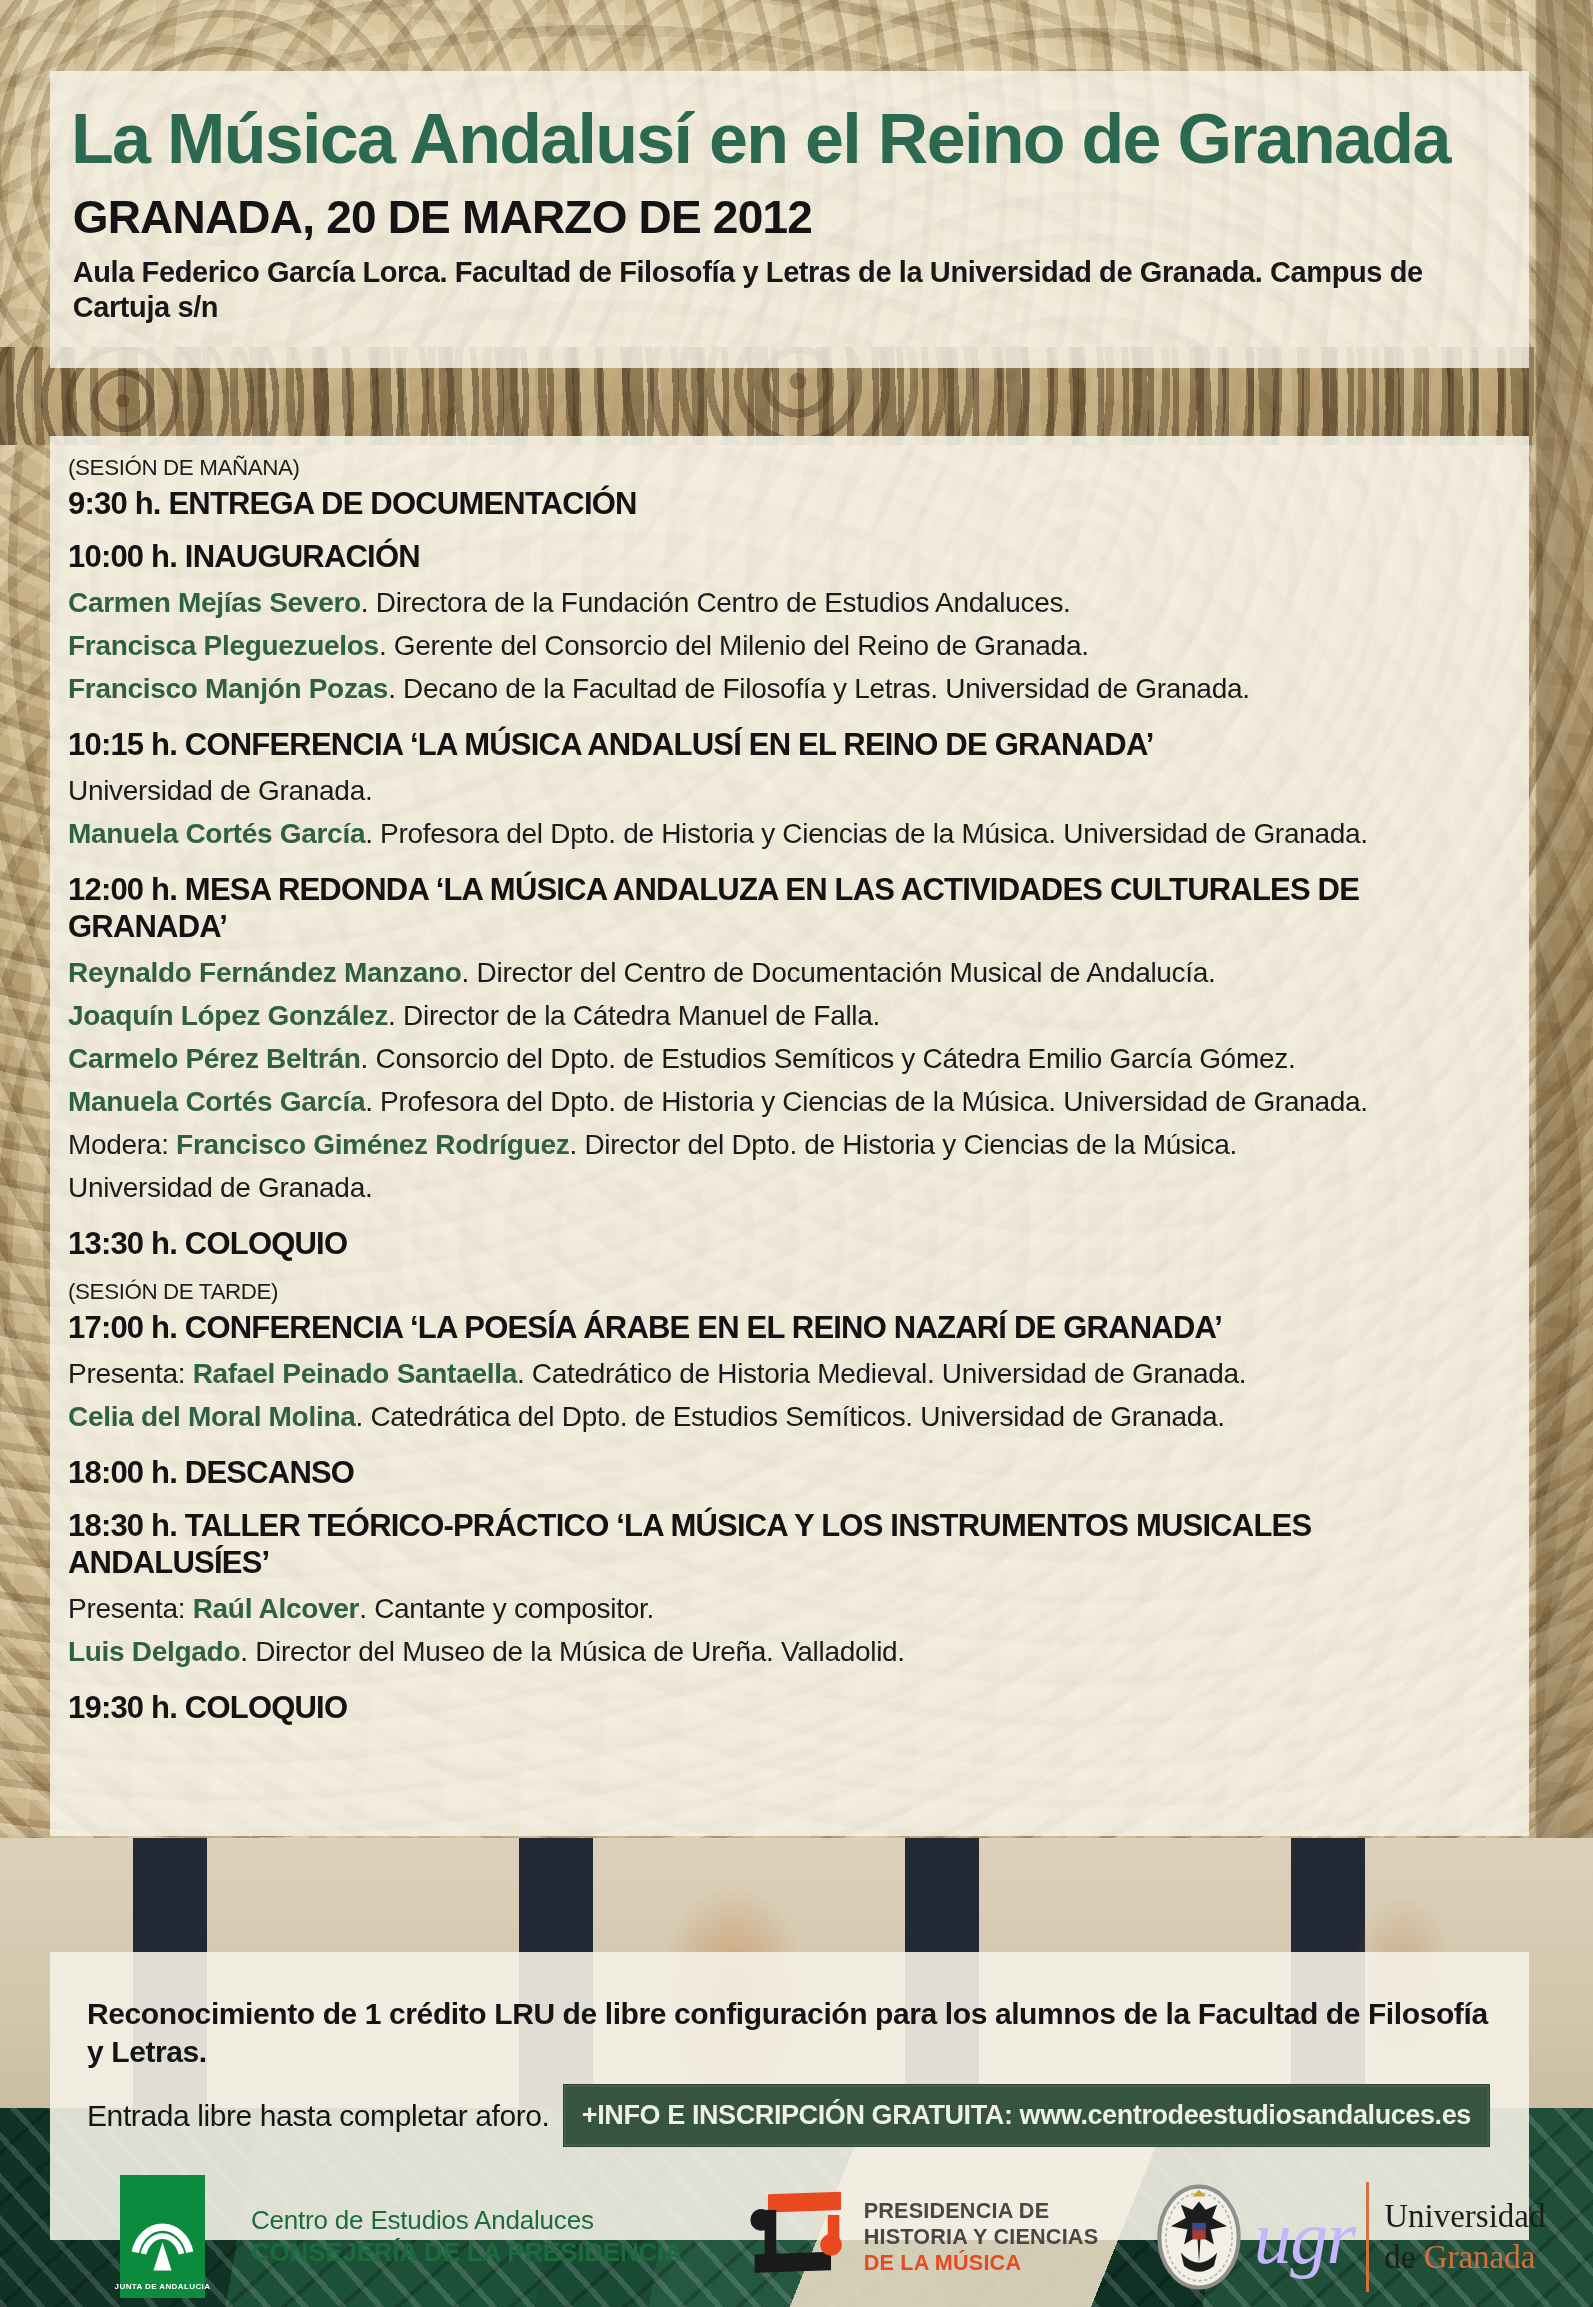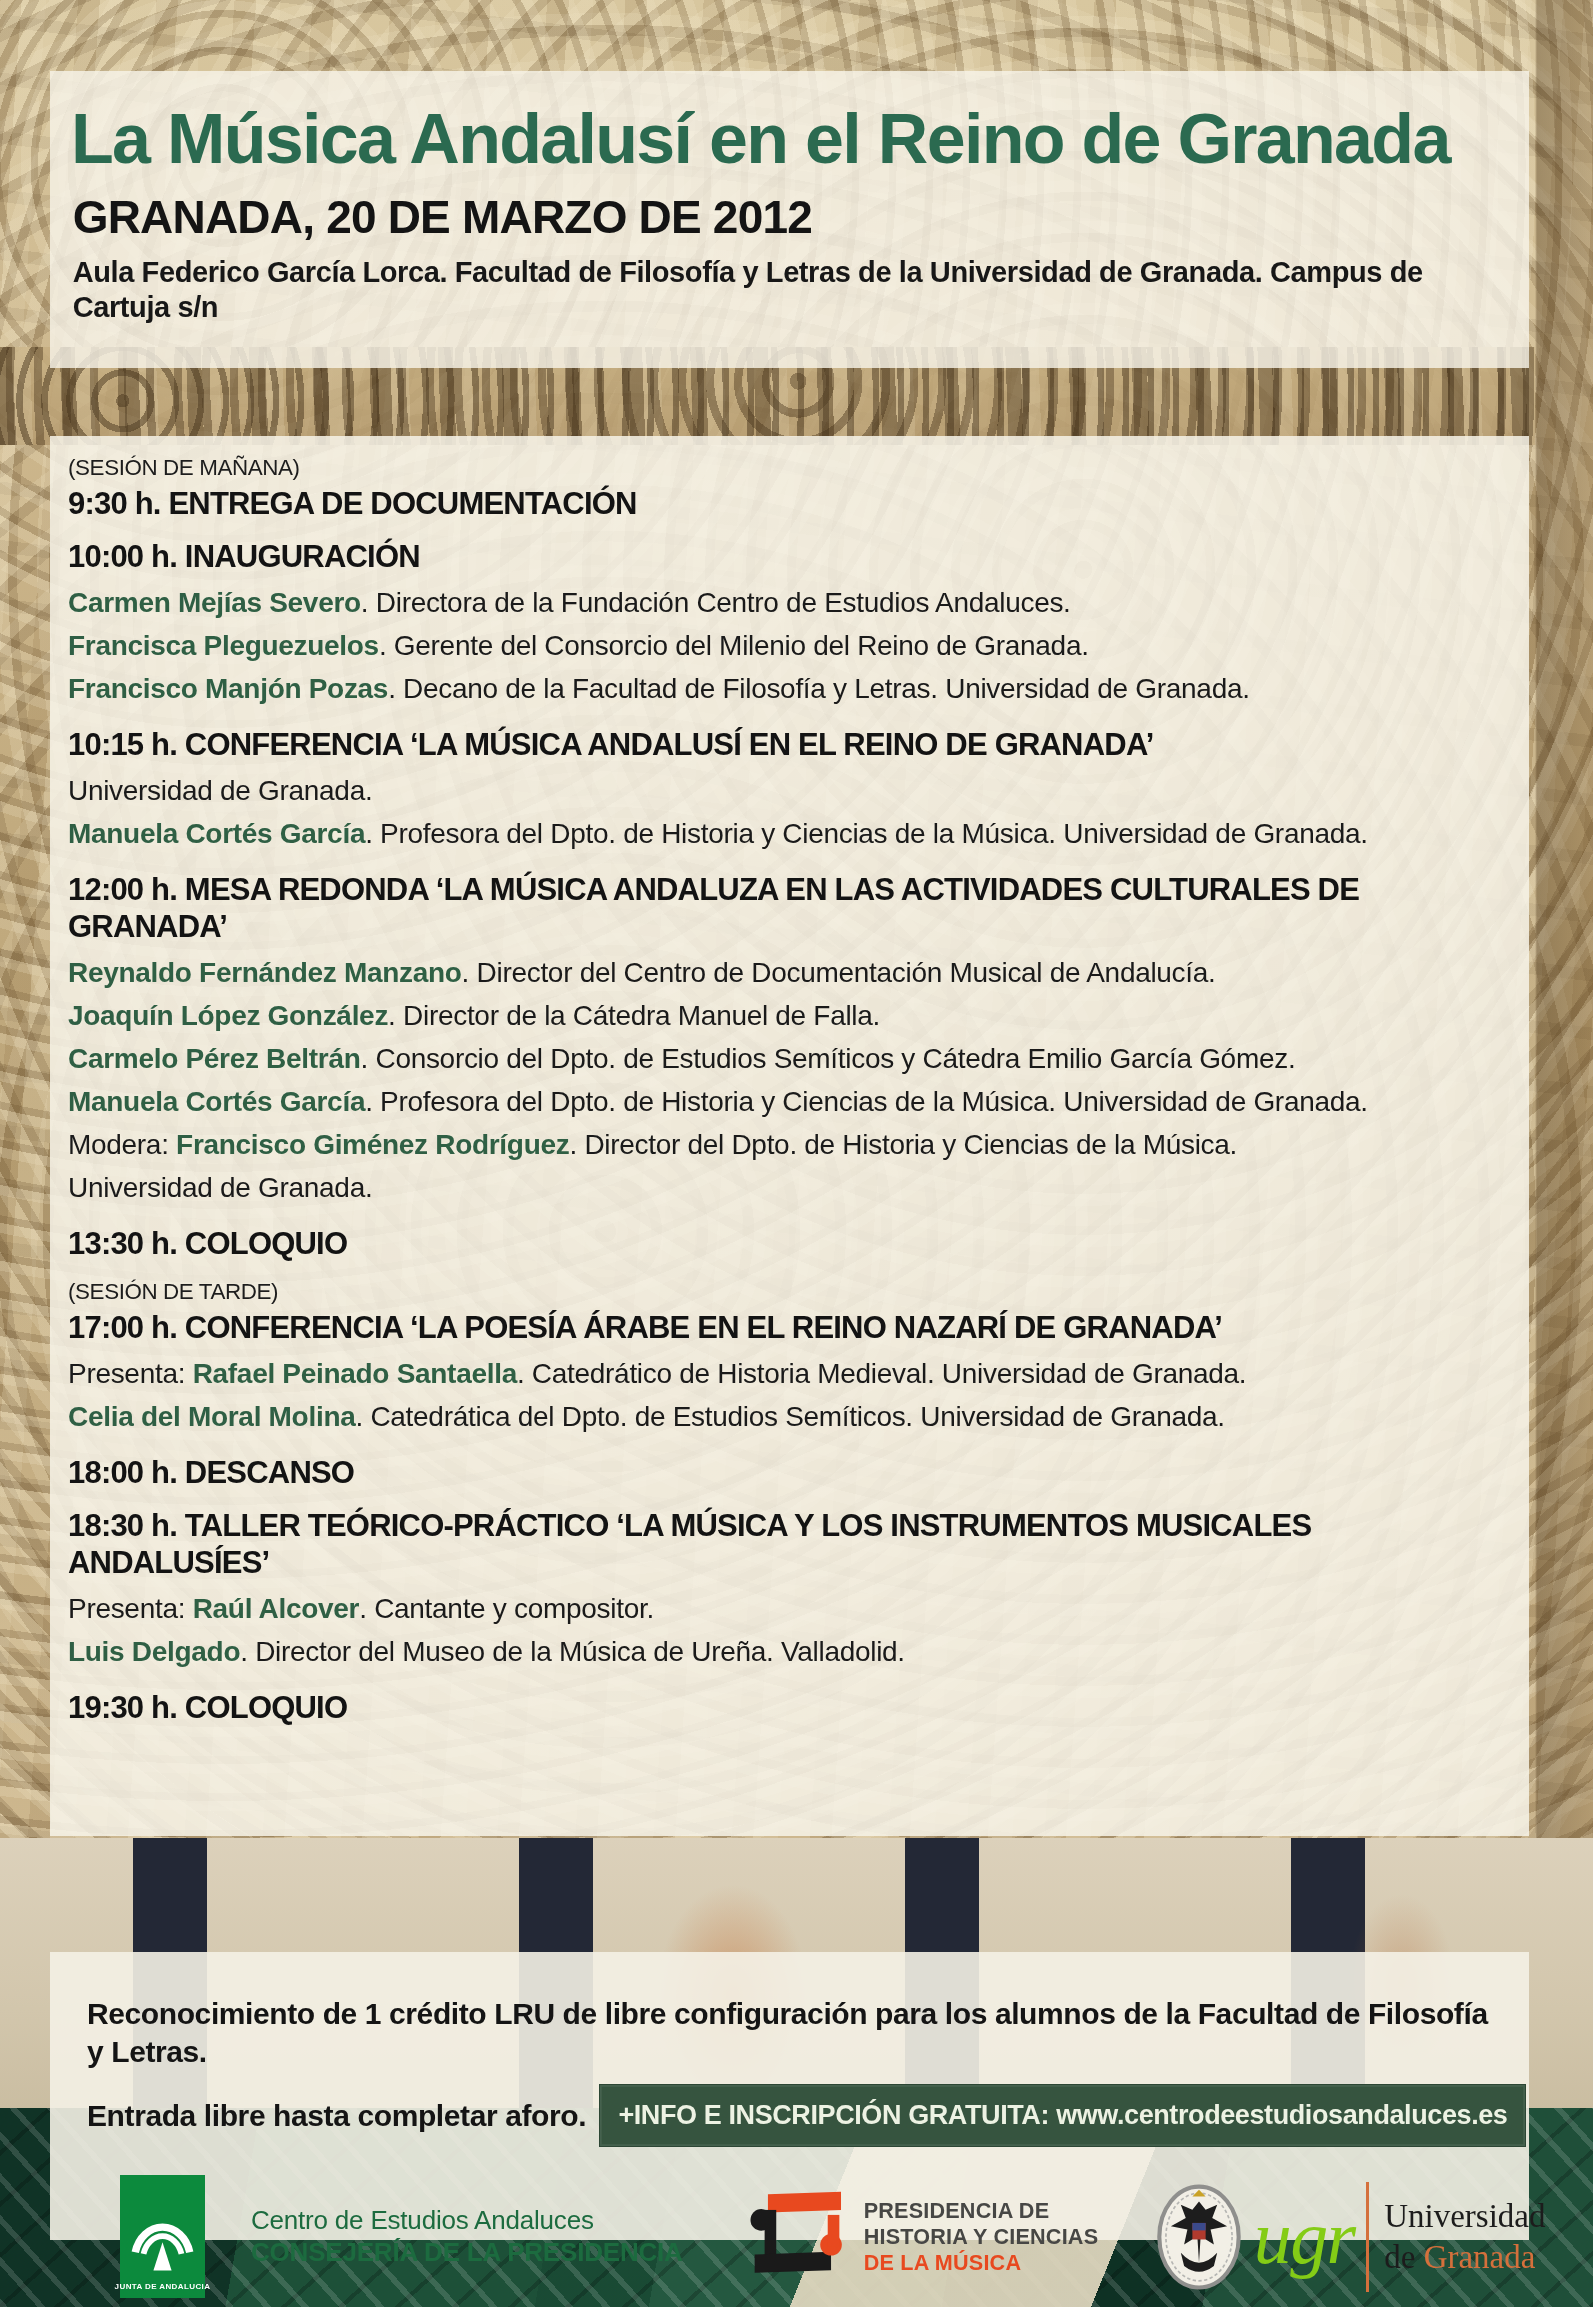--- a/index.html
+++ b/index.html
@@ -71,21 +71,21 @@
   .sched-block{margin:0 0 16px 0;}
   .session-label{font-size:22.4px;line-height:28px;font-weight:400;color:#1d1d1d;letter-spacing:-0.4px;margin-bottom:3.3px;}
   .sched-heading{font-size:31px;line-height:37px;font-weight:700;letter-spacing:-0.8px;color:#131313;margin-bottom:5.8px;}
   .sched-line{font-size:28px;line-height:43px;letter-spacing:-0.3px;color:#1a1a1a;}
   .sched-line .green{color:#2f5f44;font-weight:700;}
   .sched-line .black{color:#1a1a1a;font-weight:400;}
   
   .info-inner{padding:43px 25px 0 37px;}
   .credit-line{font-size:30px;line-height:38px;font-weight:600;letter-spacing:-0.4px;color:#141414;margin:0;}
   .entry-row{display:flex;align-items:center;margin-top:13.3px;}
-  .entry-line{font-size:30px;font-weight:700;letter-spacing:-0.4px;color:#141414;white-space:nowrap;}
+  .entry-line{font-size:30px;font-weight:400;letter-spacing:-0.4px;color:#141414;white-space:nowrap;}
   .info-bar{
     margin-left:13.3px;background:#36543f;border:1.7px solid #2c4634;color:#edf2e3;
     font-size:27px;font-weight:700;letter-spacing:-0.4px;white-space:nowrap;
     padding:15px 18px;box-shadow:inset 0 0 0 1.7px rgba(255,255,255,.08);
   }
   
   .logos-row{display:flex;align-items:center;margin-top:28px;padding-left:33px;}
   .junta-box{
     width:85px;height:116px;background:#0c8a3d;display:flex;flex-direction:column;
     align-items:center;justify-content:flex-end;padding-bottom:6.6px;flex:0 0 auto;
@@ -93,21 +93,21 @@
   .junta-label{color:#ffffff;font-size:8px;font-weight:700;letter-spacing:0.4px;white-space:nowrap;margin-top:5px;}
   .centro-text{margin-left:46px;flex:0 0 auto;}
   .centro-line1{color:#1c6b3f;font-size:26px;line-height:32px;font-weight:400;letter-spacing:-0.2px;}
   .centro-line2{color:#1c6b3f;font-size:26px;line-height:33px;font-weight:700;letter-spacing:-0.2px;}
   .dpto-wrap{display:flex;align-items:center;margin-left:65px;flex:0 0 auto;}
   .dpto-text{margin-left:18px;}
   .dpto-line{color:#474745;font-size:21.6px;line-height:26px;font-weight:700;letter-spacing:0.2px;}
   .dpto-line.red{color:#e8491f;}
   .ugr-wrap{display:flex;align-items:center;margin-left:58px;flex:0 0 auto;}
   .ugr-acronym{
-    font-family:"Liberation Serif",serif;font-style:italic;color:#84cc16;
+    font-family:"Liberation Serif",serif;font-style:italic;color:#c4b5fd;
     font-size:76px;line-height:76px;margin-left:11.6px;letter-spacing:-1.7px;
   }
   .ugr-rule{width:3.3px;height:110px;background:#d4703c;margin:0 15px 0 11.6px;}
   .ugr-name{font-family:"Liberation Serif",serif;color:#1c1c1c;font-size:33px;line-height:41px;}
   .ugr-name .orange{color:#d4703c;}
   svg{display:block;}
 </style>
 </head>
 <body>
 

